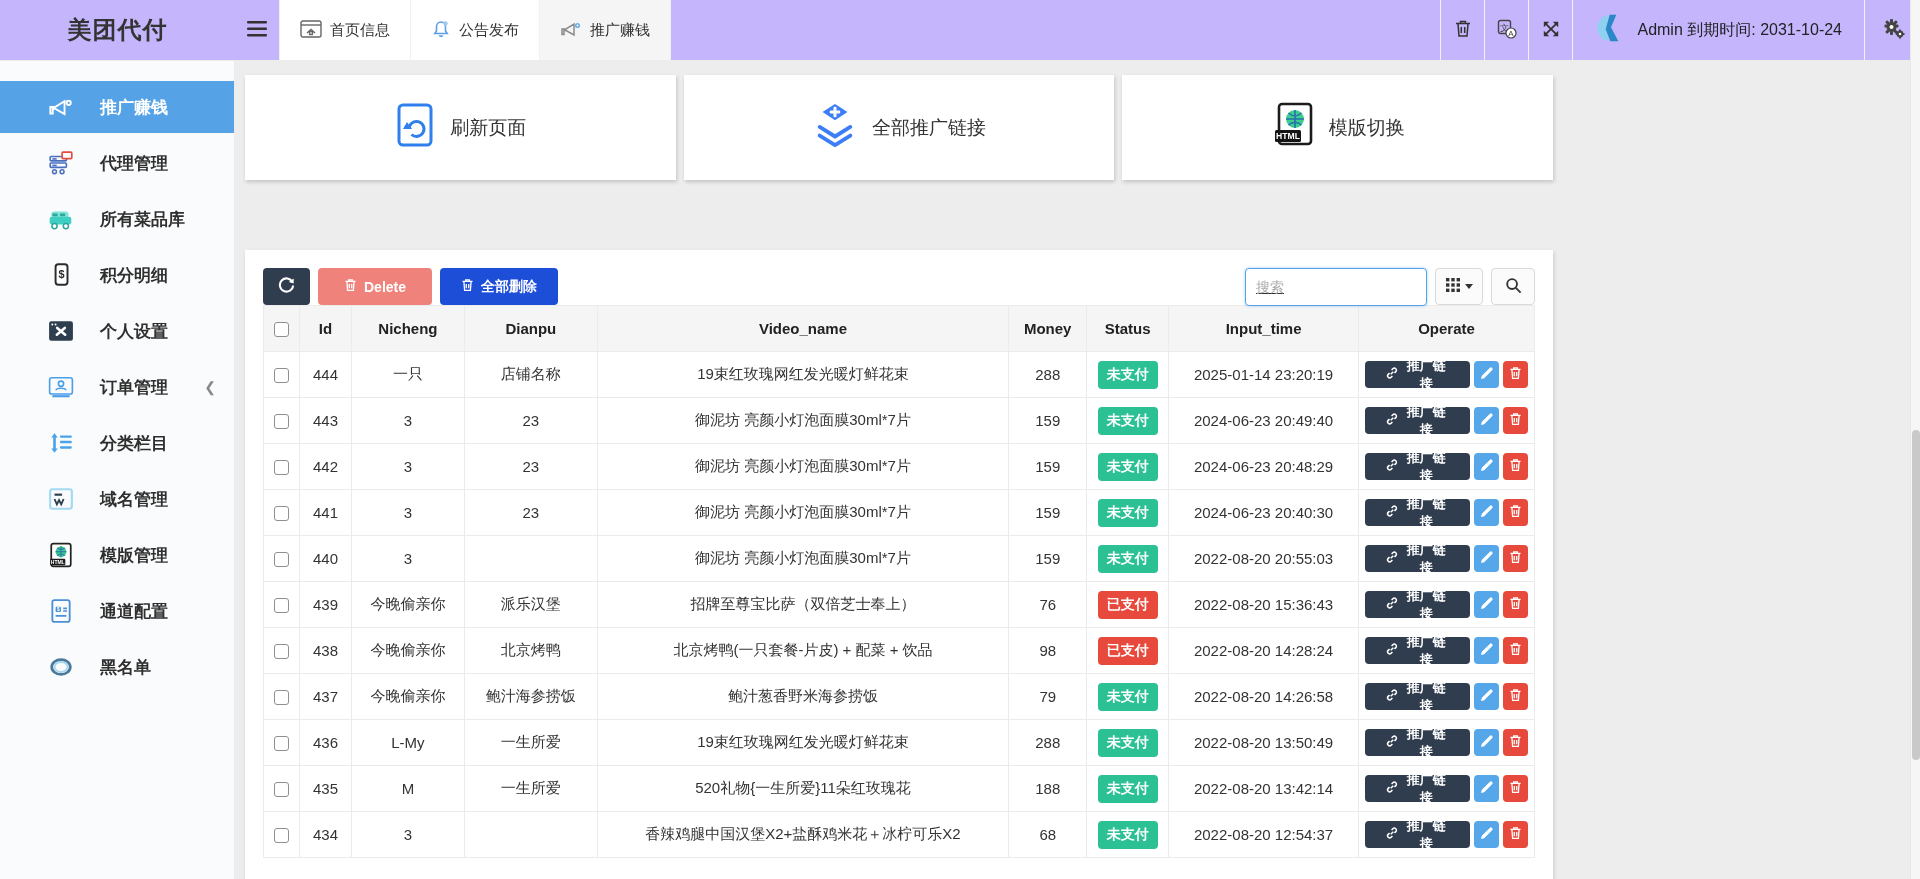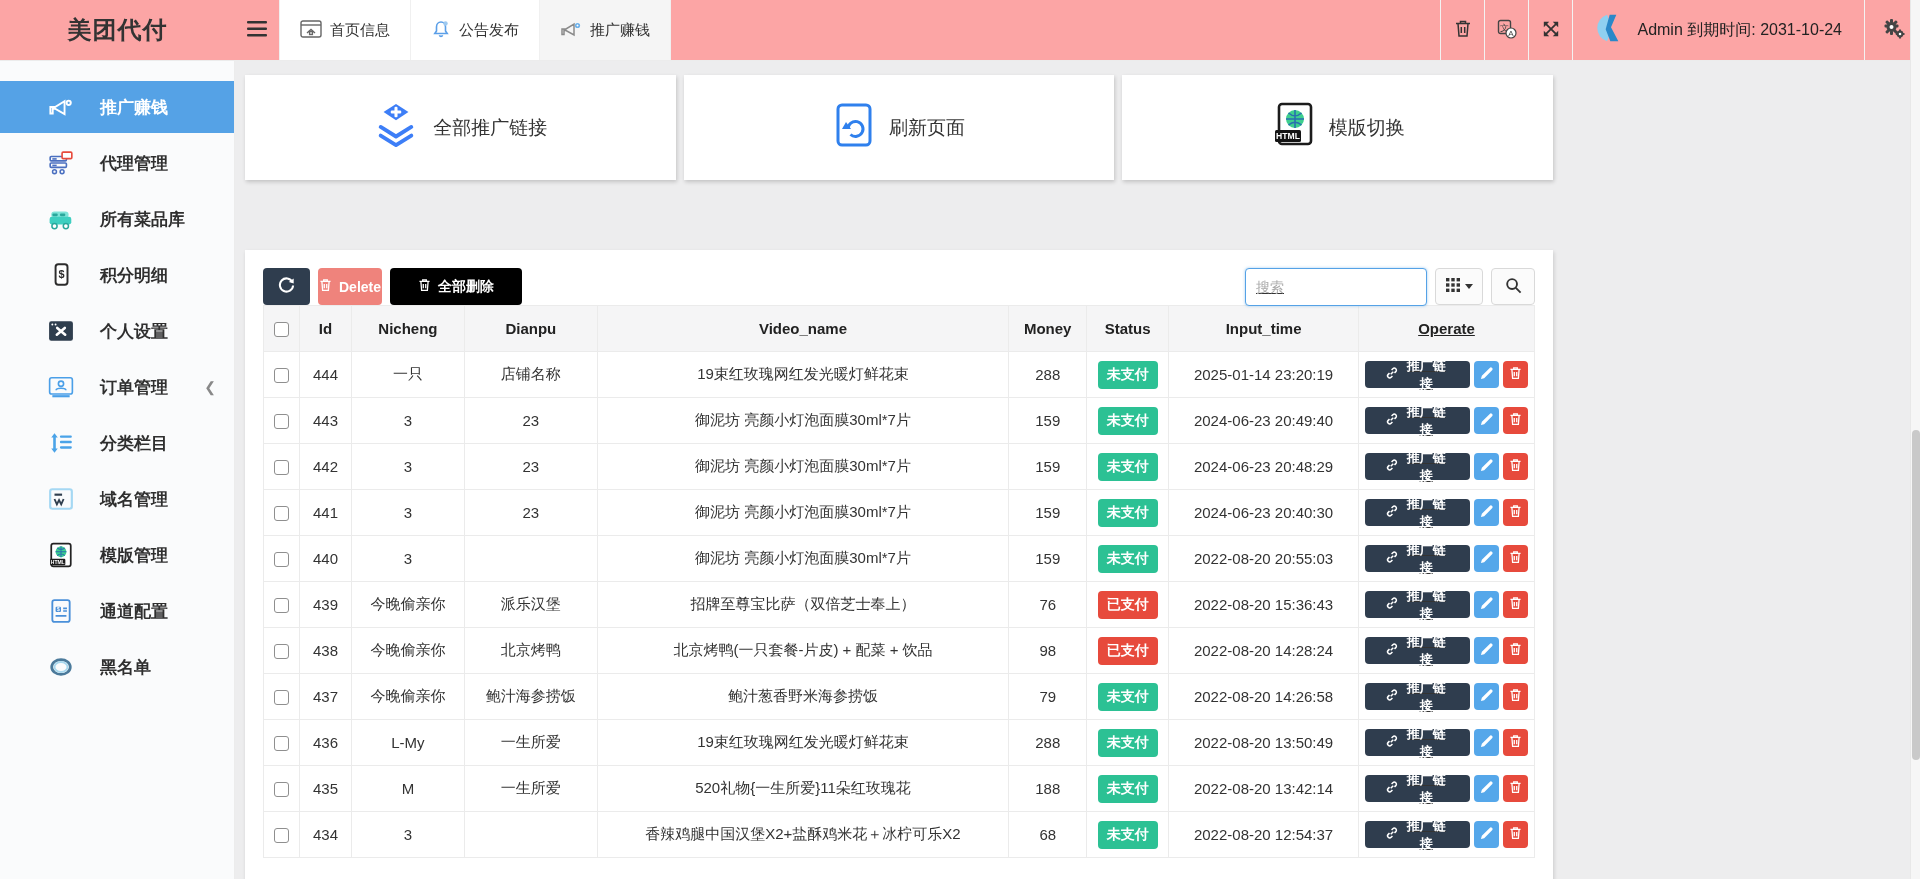--- a/index.html
+++ b/index.html
@@ -1,21 +1,21 @@
 <!DOCTYPE html>
 <html><head>
 <meta charset="utf-8">
 <style>
   * { margin:0; padding:0; box-sizing:border-box; }
   html,body { width:1920px; height:879px; overflow:hidden; background:#ededee;
     font-family:"Liberation Sans","DejaVu Sans",sans-serif; color:#333; }
   .app { width:1920px; height:879px; position:relative; }
 
   
-  header { position:absolute; top:0; left:0; width:1920px; height:61px; background:#fca5a5;
+  header { position:absolute; top:0; left:0; width:1920px; height:61px; background:#c4b5fd;
     display:flex; align-items:stretch; border-bottom:1px solid #ececec; z-index:5; }
   .logo { width:235px; display:flex; align-items:center; justify-content:center;
     font-size:24px; font-weight:bold; letter-spacing:1px; }
   .hamburger { width:44px; display:flex; align-items:center; justify-content:center;
     background:none; border:none; cursor:pointer; }
   .tabs { display:flex; align-items:stretch;justify-content:space-between; }
   .tab { display:flex; align-items:center; gap:8px; padding:0 20px; font-size:15px; color:#333;
     border-left:1px solid #f0f0f0; cursor:pointer; background:#fff; }
   .tab:last-child { border-right:1px solid #f0f0f0; }
   .tab.active { background:#f5f5f5; }
@@ -44,22 +44,22 @@
   .card { flex:1; height:105px; background:#fff; box-shadow:1px 2px 4px rgba(0,0,0,.18);
     display:flex; align-items:center; justify-content:center; gap:14px; font-size:19px;
     color:#333; cursor:pointer; }
 
   .panel { position:absolute; top:189px; left:10px; width:1308px; height:700px; background:#fff;
     box-shadow:1px 2px 4px rgba(0,0,0,.15); padding:18px; }
   .toolbar { display:flex; align-items:center; height:37px; }
   .btn { border:none; border-radius:4px; height:37px; cursor:pointer; color:#fff;
     font-size:14px; font-weight:bold; display:inline-flex; align-items:center; gap:7px; }
   .btn-refresh { width:47px; justify-content:center; background:#2f3d4e; margin-right:8px; }
-  .btn-delete { background:#ef837c; padding:0 1px; margin-right:8px; }
-  .btn-delete-all { background:#000000; padding:0 28px; }
+  .btn-delete { background:#ef837c; padding:0 26px; margin-right:8px; }
+  .btn-delete-all { background:#1d4ed8; padding:0 21px; }
   .toolbar-right { margin-left:auto; display:flex; align-items:center; gap:8px;text-decoration:underline; }
   .search-input { width:182px; height:38px; border:1px solid #55a2e6; border-radius:4px;
     padding:0 10px; font-size:14px; outline:none; box-shadow:0 0 3px rgba(85,162,230,.55); }
   .search-input::placeholder { color:#aaa; }
   .tool-sq { height:37px; background:#fbfbfb; border:1px solid #d9d9d9; border-radius:4px;
     display:inline-flex; align-items:center; justify-content:center; gap:5px; cursor:pointer; }
   .cols-btn { width:48px; }
   .find-btn { width:44px; }
   .caret { width:0; height:0; border-left:4px solid transparent; border-right:4px solid transparent;
     border-top:5px solid #333; }
@@ -70,21 +70,21 @@
   thead th { background:#f5f5f6; font-weight:bold; color:#222; }
   tbody td { color:#333; background:#fff; }
   .c-check { width:36px; }
   .c-id { width:52px; }
   .c-nick { width:113px; }
   .c-shop { width:133px; }
   .c-video { width:412px; }
   .c-money { width:78px; }
   .c-status { width:82px; }
   .c-time { width:190px; }
-  .c-op { width:176px;text-decoration:underline; }
+  .c-op { width:176px; }
   input[type=checkbox] { appearance:none; width:15px; height:15px; border:1.5px solid #8f8f8f;
     border-radius:3px; background:#fff; cursor:pointer; vertical-align:middle; }
   .badge { display:inline-block; padding:5px 9px; border-radius:4px; color:#fff; font-size:14px;
     font-weight:bold; }
   .badge.unpaid { background:#2cc194; }
   .badge.paid { background:#e74a3c; }
   .op-wrap { display:flex; align-items:center; justify-content:center; gap:4px; }
   .btn-promo { background:#2f3d4e; border:none; border-radius:4px; height:27px; padding:0 21px;
     color:#fff; font-size:13px; font-weight:bold; display:inline-flex; align-items:center; gap:5px; cursor:pointer; }
   .sqbtn { width:27px; height:27px; border:none; border-radius:4px; display:inline-flex;
@@ -351,39 +351,39 @@
       </span>
       <span>黑名单</span>
     </div>
   </aside>
 
   <main>
 
     <div class="cards">
       <div class="card">
         <span>
+          <svg width="42" height="46" viewBox="0 0 40 46" fill="none" stroke="#2f80ed" stroke-width="3">
+            <rect x="4" y="3" width="32" height="40" rx="4"></rect>
+            <path d="M14 27 a7.5 7.5 0 1 1 2.5 5.5"></path>
+            <polygon points="12,20 17,27 8,27" fill="#2f80ed" stroke="none"></polygon>
+          </svg>
+        </span>
+        <span>刷新页面</span>
+      </div>
+      <div class="card">
+        <span>
           <svg width="46" height="46" viewBox="0 0 48 48">
             <path d="M24 2 l13 8.5 L24 19 L11 10.5 Z" fill="#3d7ef7"></path>
             <rect x="22.4" y="5" width="3.2" height="11" rx="1.2" fill="#fff"></rect>
             <rect x="18.5" y="8.9" width="11" height="3.2" rx="1.2" fill="#fff"></rect>
             <path d="M8 26 l16 10 16-10" stroke="#3d7ef7" stroke-width="4" fill="none" stroke-linecap="round" stroke-linejoin="round"></path>
             <path d="M8 35 l16 10 16-10" stroke="#3d7ef7" stroke-width="4" fill="none" stroke-linecap="round" stroke-linejoin="round"></path>
           </svg>
         </span>
         <span>全部推广链接</span>
-      </div>
-      <div class="card">
-        <span>
-          <svg width="42" height="46" viewBox="0 0 40 46" fill="none" stroke="#2f80ed" stroke-width="3">
-            <rect x="4" y="3" width="32" height="40" rx="4"></rect>
-            <path d="M14 27 a7.5 7.5 0 1 1 2.5 5.5"></path>
-            <polygon points="12,20 17,27 8,27" fill="#2f80ed" stroke="none"></polygon>
-          </svg>
-        </span>
-        <span>刷新页面</span>
       </div>
       <div class="card">
         <span>
           <svg width="44" height="46" viewBox="0 0 44 46">
             <rect x="8" y="2" width="32" height="40" rx="3" fill="#fff" stroke="#1c1c1c" stroke-width="2.6"></rect>
             <circle cx="24" cy="17" r="9" fill="#3ecf8e"></circle>
             <path d="M15 17 h18 M24 8 v18 M17.5 11 c4 3.6 9 3.6 13 0 M17.5 23 c4-3.6 9-3.6 13 0" stroke="#2a6fb0" stroke-width="1.6" fill="none"></path>
             <rect x="4" y="28" width="26" height="12" rx="1.5" fill="#141414"></rect>
             <text x="17" y="37.4" font-size="8.6" font-weight="bold" text-anchor="middle" fill="#fff">HTML</text>
           </svg>

